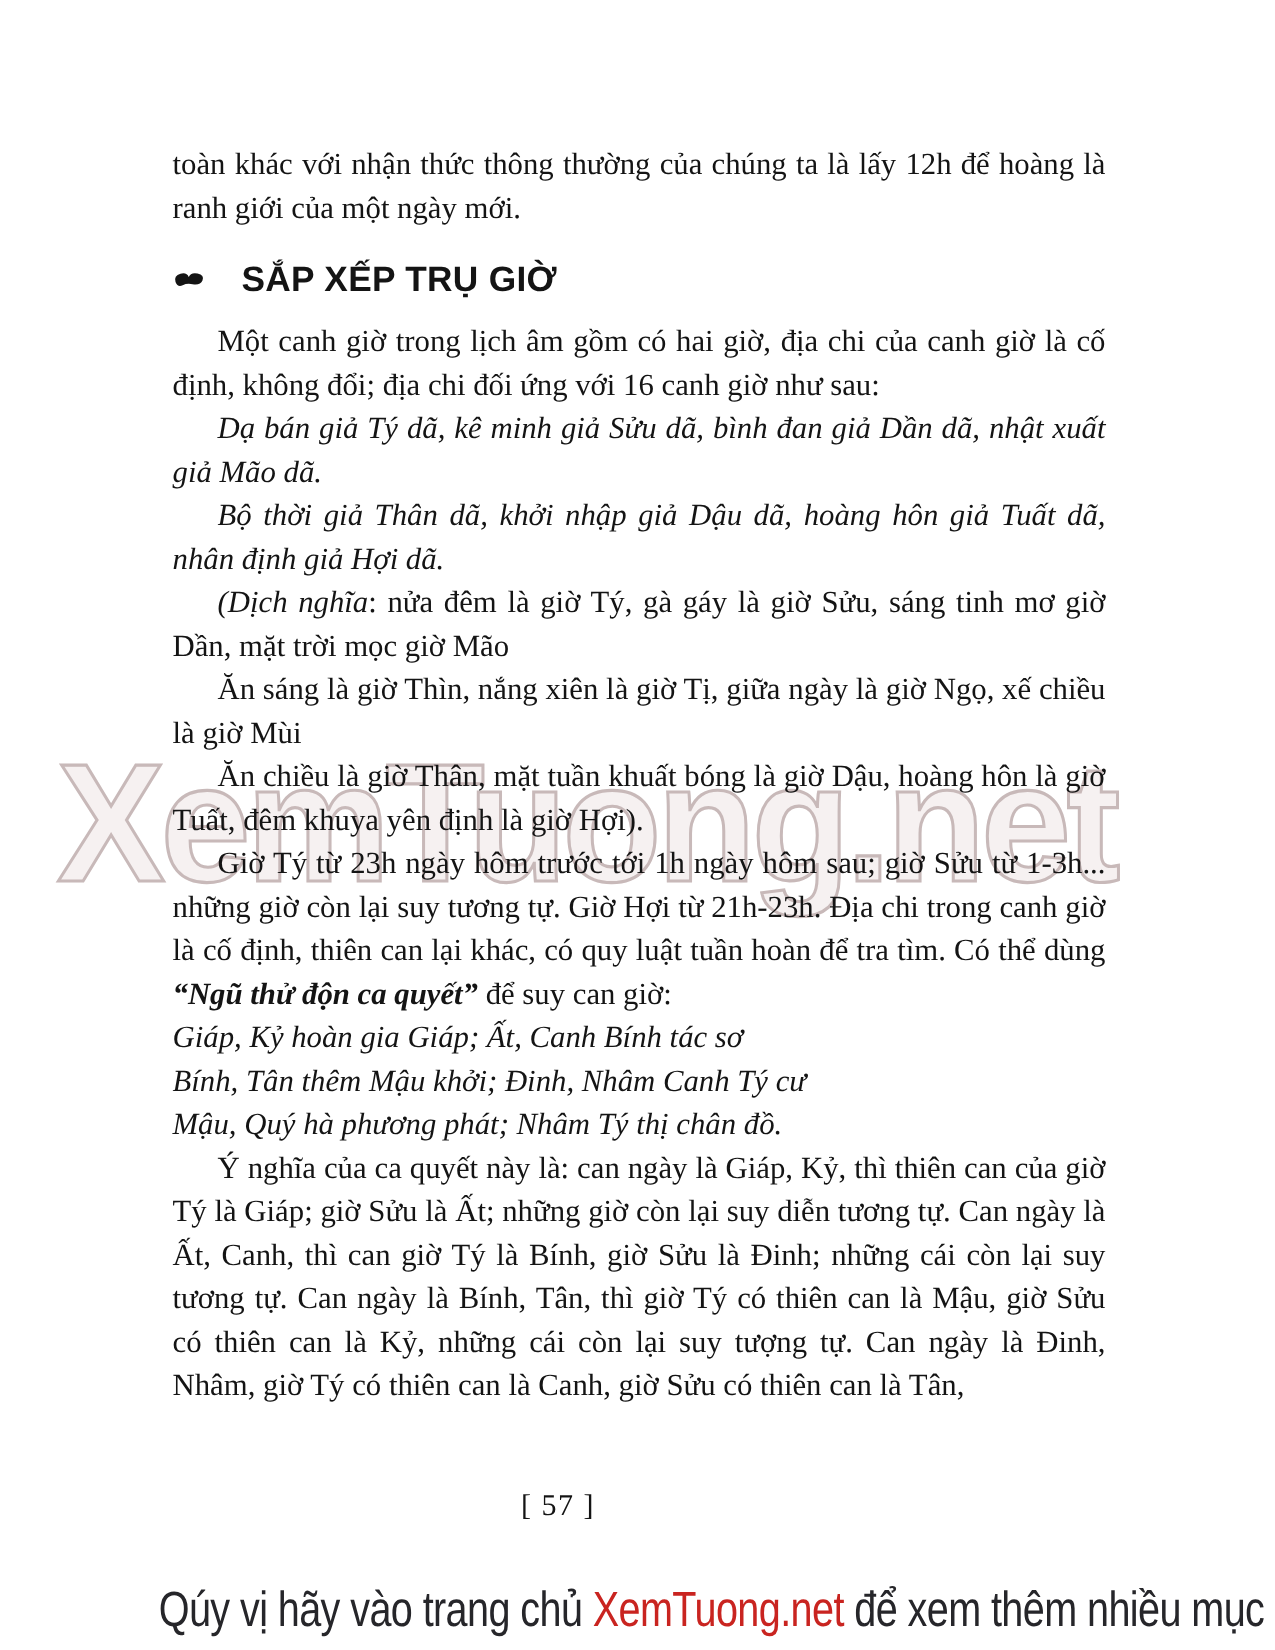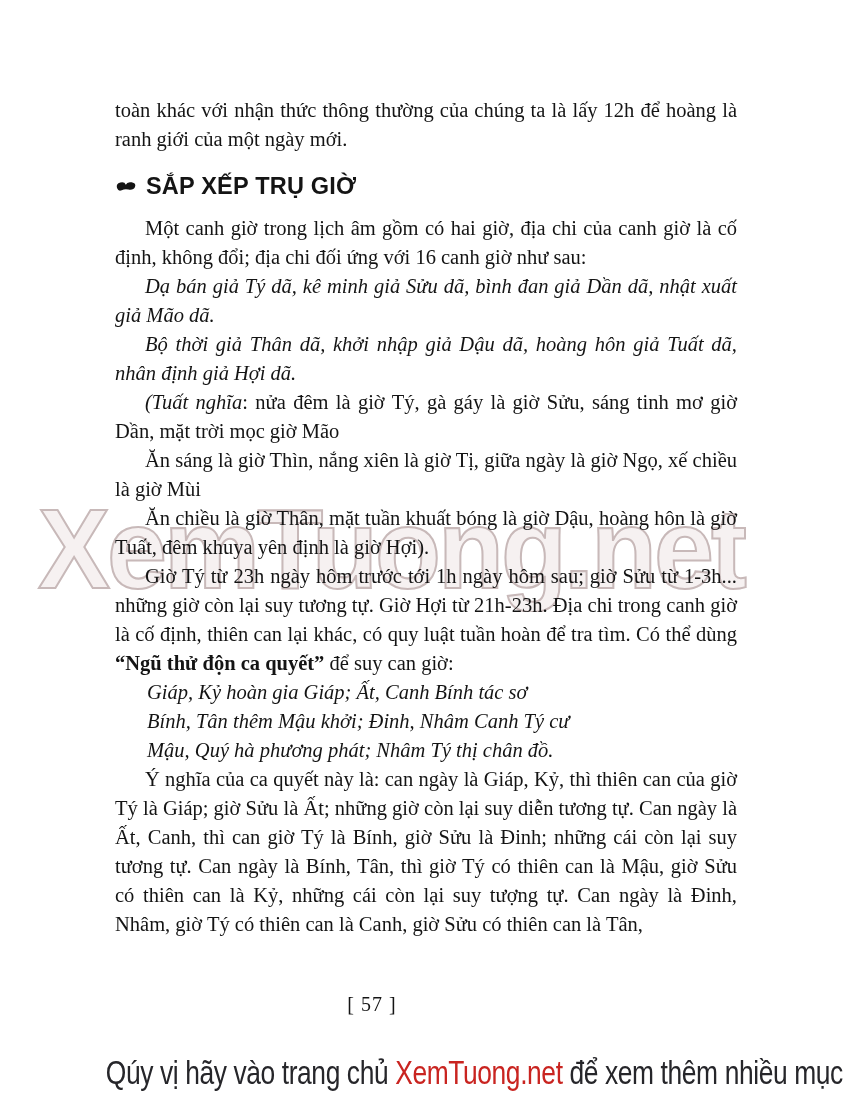--- a/index.html
+++ b/index.html
@@ -36,38 +36,37 @@
     z-index:2;
     font-size:20.5px;
     line-height:29px;
     text-align:justify;
   }
   .block{margin:0;text-indent:30px;}
   .block.continuation{text-indent:0;}
   .block.quote{font-style:italic;}
   .block.verse{
     text-align:left;text-indent:0;
-    margin-left:32px;
     font-style:italic;
   }
   .block.heading{
     text-align:center;text-indent:0;
     font-family:"Liberation Sans", sans-serif;
     font-weight:bold;
     font-size:23.5px;
     line-height:30px;
     margin:17px 0 13px 0;
     letter-spacing:.2px;
-    display:flex;align-items:center;gap:9px;
+    display:flex;align-items:center;gap:24px;
   }
   .leaf-icon{display:inline-flex;align-items:center;}
   .leaf-icon svg{display:block;}
   span.roman{font-style:normal;}
   span.italic{font-style:italic;}
-  span.bolditalic{font-weight:bold;}
+  span.bolditalic{font-style:italic;font-weight:bold;}
   
   .page-number{
     position:absolute;
     top:993px;left:4px;
     width:736px;
     text-align:center;
     z-index:2;
     font-size:20px;
     letter-spacing:1px;
   }
@@ -103,21 +102,21 @@
       <span class="leaf-icon">
         <svg width="22" height="14" viewBox="0 0 24 14">
           <path fill="#141414" d="M2.2 9.2 Q0.8 4.6 5.8 3.2 Q10.4 2 11.8 5.6 Q13.2 2 18.2 3 Q23.4 4 21.8 8 Q20.2 11.8 14.6 10.8 Q10.4 10 7.4 11.6 Q3.8 13.4 2.2 9.2 Z M11.8 5.6 Q9.2 7.4 5.2 7.2"></path>
         </svg>
       </span>
       <span class="roman">SẮP XẾP TRỤ GIỜ</span>
     </div>
     <div class="block paragraph"><span class="roman">Một canh giờ trong lịch âm gồm có hai giờ, địa chi của canh giờ là cố định, không đổi; địa chi đối ứng với 16 canh giờ như sau:</span></div>
     <div class="block quote"><span class="italic">Dạ bán giả Tý dã, kê minh giả Sửu dã, bình đan giả Dần dã, nhật xuất giả Mão dã.</span></div>
     <div class="block quote"><span class="italic">Bộ thời giả Thân dã, khởi nhập giả Dậu dã, hoàng hôn giả Tuất dã, nhân định giả Hợi dã.</span></div>
-    <div class="block paragraph"><span class="italic">(Tuất nghĩa</span><span class="roman">: nửa đêm là giờ Tý, gà gáy là giờ Sửu, sáng tinh mơ giờ Dần, mặt trời mọc giờ Mão</span></div>
+    <div class="block paragraph"><span class="italic">(Dịch nghĩa</span><span class="roman">: nửa đêm là giờ Tý, gà gáy là giờ Sửu, sáng tinh mơ giờ Dần, mặt trời mọc giờ Mão</span></div>
     <div class="block paragraph"><span class="roman">Ăn sáng là giờ Thìn, nắng xiên là giờ Tị, giữa ngày là giờ Ngọ, xế chiều là giờ Mùi</span></div>
     <div class="block paragraph"><span class="roman">Ăn chiều là giờ Thân, mặt tuần khuất bóng là giờ Dậu, hoàng hôn là giờ Tuất, đêm khuya yên định là giờ Hợi).</span></div>
     <div class="block paragraph"><span class="roman">Giờ Tý từ 23h ngày hôm trước tới 1h ngày hôm sau; giờ Sửu từ 1-3h... những giờ còn lại suy tương tự. Giờ Hợi từ 21h-23h. Địa chi trong canh giờ là cố định, thiên can lại khác, có quy luật tuần hoàn để tra tìm. Có thể dùng </span><span class="bolditalic">“Ngũ thử độn ca quyết”</span><span class="roman"> để suy can giờ:</span></div>
     <div class="block verse"><span class="italic">Giáp, Kỷ hoàn gia Giáp; Ất, Canh Bính tác sơ</span></div>
     <div class="block verse"><span class="italic">Bính, Tân thêm Mậu khởi; Đinh, Nhâm Canh Tý cư</span></div>
     <div class="block verse"><span class="italic">Mậu, Quý hà phương phát; Nhâm Tý thị chân đồ.</span></div>
     <div class="block paragraph"><span class="roman">Ý nghĩa của ca quyết này là: can ngày là Giáp, Kỷ, thì thiên can của giờ Tý là Giáp; giờ Sửu là Ất; những giờ còn lại suy diễn tương tự. Can ngày là Ất, Canh, thì can giờ Tý là Bính, giờ Sửu là Đinh; những cái còn lại suy tương tự. Can ngày là Bính, Tân, thì giờ Tý có thiên can là Mậu, giờ Sửu có thiên can là Kỷ, những cái còn lại suy tượng tự. Can ngày là Đinh, Nhâm, giờ Tý có thiên can là Canh, giờ Sửu có thiên can là Tân,</span></div>
   </div>
 
 <div class="page-number">[ 57 ]</div>

